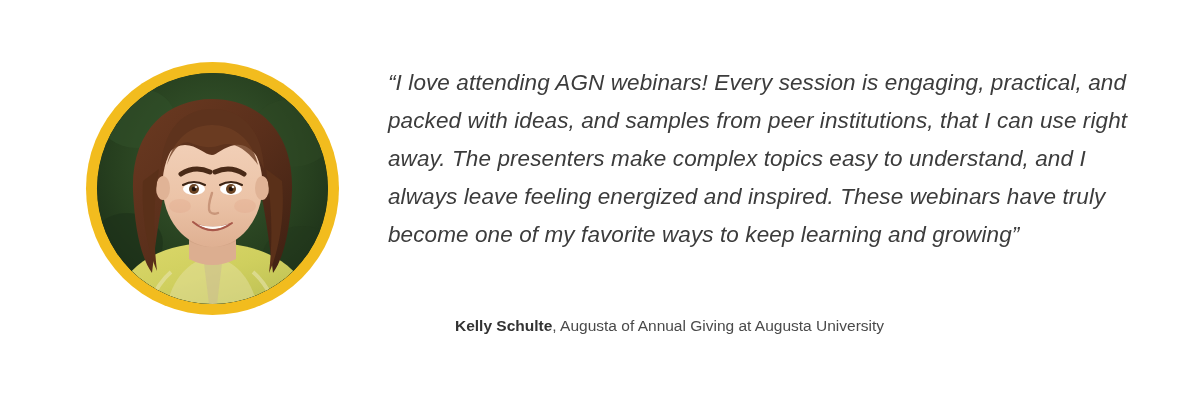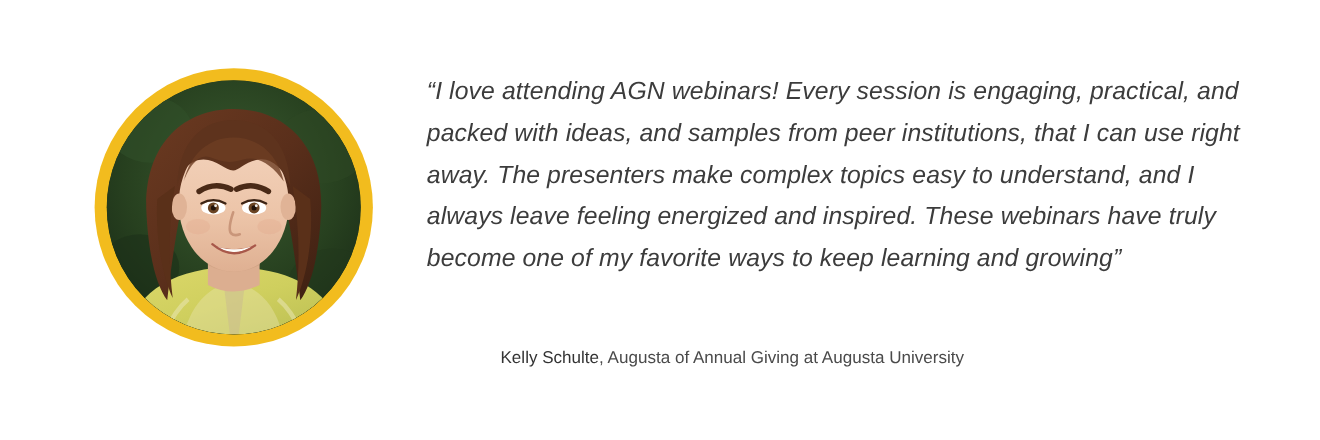--- a/index.html
+++ b/index.html
@@ -73,21 +73,21 @@
     position: absolute;
     left: 455px;
     top: 315px;
     font-family: "Liberation Sans", sans-serif;
     font-size: 15.5px;
     line-height: 22px;
     color: #3f3f3f;
     white-space: nowrap;
   }
   .attr-name {
-    font-weight: normal;
+    font-weight: bold;
     color: #333333;
   }
   .attr-role {
     font-weight: normal;
     color: #4a4a4a;
   }
 </style>
 </head>
 <body>
 

